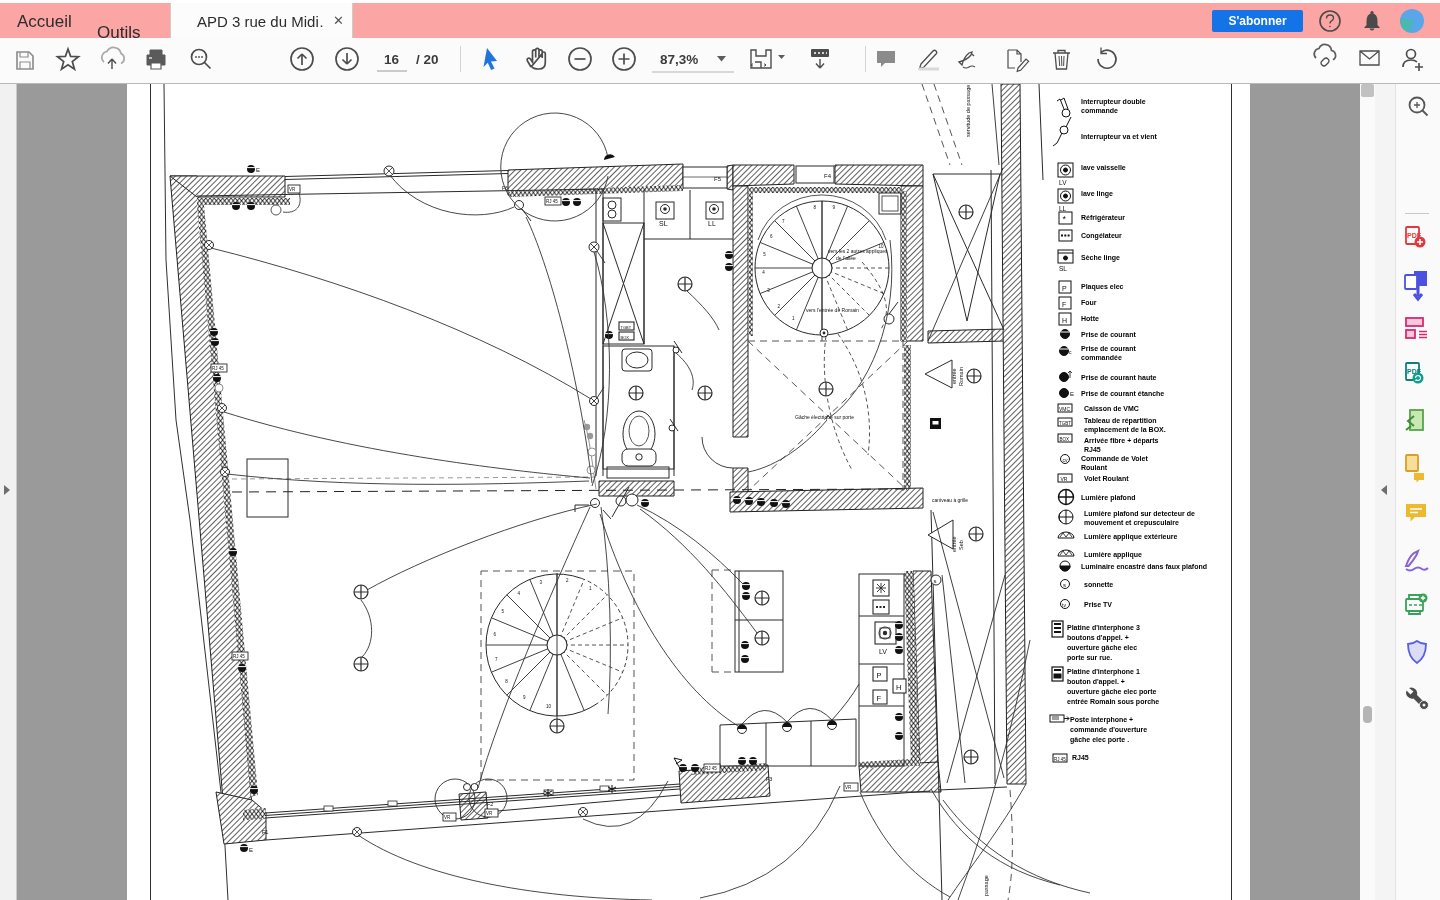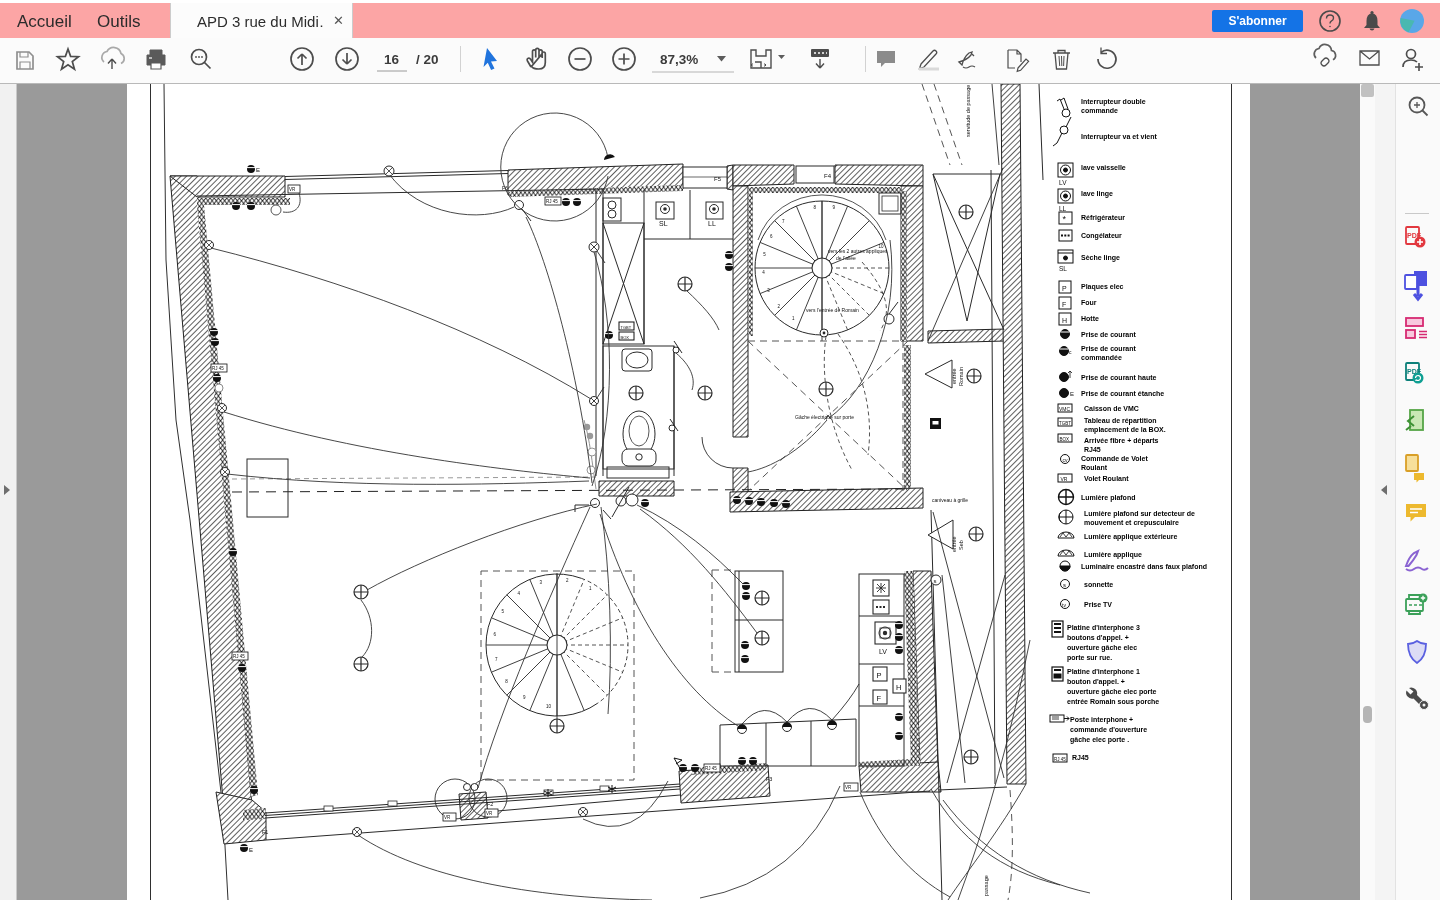--- a/index.html
+++ b/index.html
@@ -1,20 +1,20 @@
 <!DOCTYPE html>
 <html><head>
 <meta charset="utf-8">
 <style>
   html,body{margin:0;padding:0;width:1440px;height:900px;overflow:hidden;
     font-family:"Liberation Sans",sans-serif;background:#fff;}
   #tabbar{position:absolute;left:0;top:3px;width:1440px;height:37px;background:#fca5a5;border-bottom:7px solid #a16207;}
   .tab{position:absolute;top:0;height:37px;line-height:37px;font-size:17px;color:#2c2c2c;text-align:center;}
   #tabAccueil{left:17px;}
-  #tabOutils{left:97px;}
+  #tabOutils{left:97px;margin-top:11px;}
   #doctab{position:absolute;left:170px;top:0;width:181px;height:38px;background:#fcfcfc;
      border-left:1px solid #ccc;border-right:1px solid #ccc;}
   #doctab .t{position:absolute;left:26px;top:0;height:37px;line-height:37px;font-size:15px;color:#2c2c2c;width:128px;overflow:hidden;white-space:nowrap;}
   #doctab .x{position:absolute;right:8px;top:10px;font-size:13px;color:#555;}
   #sab{position:absolute;left:1212px;top:7px;width:91px;height:22px;background:#1473e6;border-radius:2px;
      color:#fff;font-size:12px;font-weight:bold;text-align:center;line-height:22px;}
   #toolbar{position:absolute;left:0;top:38px;width:1440px;height:45px;background:#fbfbfb;border-bottom:1px solid #b9b9b9;font-weight:bold;}
   #leftstrip{position:absolute;left:0;top:84px;width:16px;height:816px;background:#f1f1f1;border-right:1px solid #c9c9c9;}
   #lsarrow{position:absolute;left:4px;top:401px;width:0;height:0;border-left:6px solid #6e6e6e;border-top:5px solid transparent;border-bottom:5px solid transparent;}
   #canvas{position:absolute;left:17px;top:84px;width:1343px;height:816px;background:#9a9a9a;}

